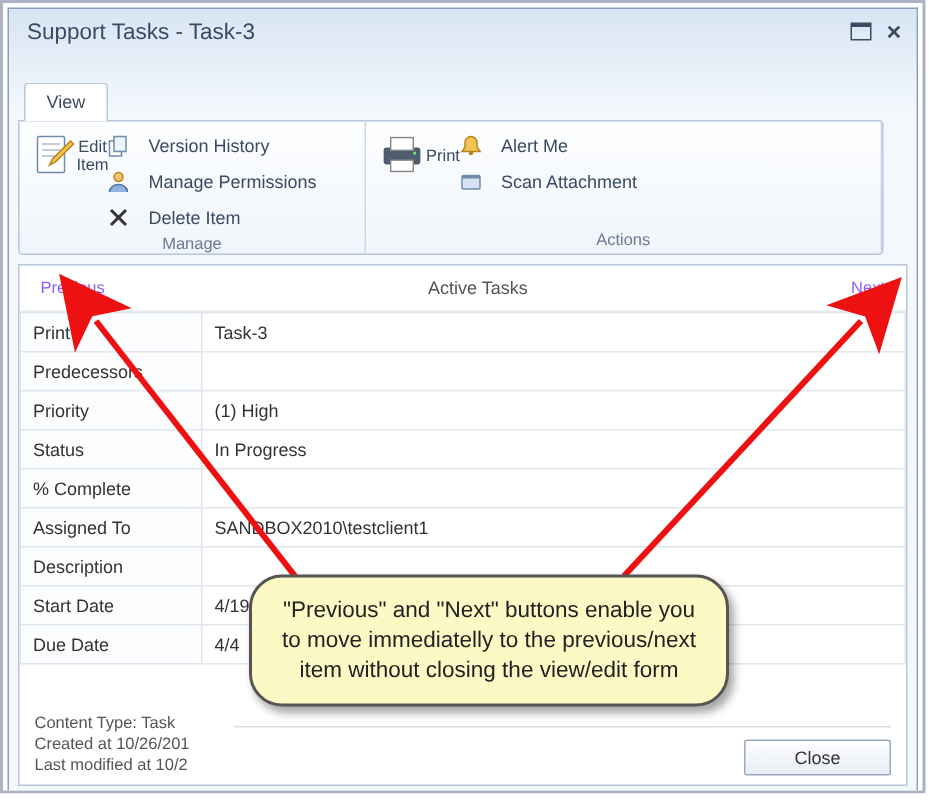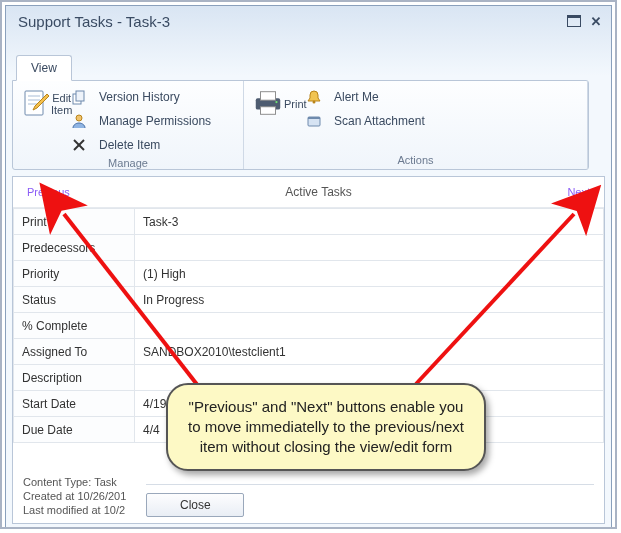--- a/index.html
+++ b/index.html
@@ -30,23 +30,23 @@
   
   .body{margin:6px 6px 0 6px;border:1px solid #b9c6d8;background:#fff;position:relative;height:348px;box-sizing:border-box}
   .navrow{display:flex;align-items:center;padding:8px 14px;border-bottom:1px solid #e6eaef}
   .navlink{color:#8b5cf6;cursor:pointer;font-size:11px}
   .navcenter{flex:1;text-align:center;color:#555}
   table.props{border-collapse:collapse;width:100%;table-layout:fixed}
   table.props td{border:1px solid #e1e6ec;padding:5px 8px;font-size:12px;vertical-align:middle;height:15px}
   table.props td.k{width:104px;color:#333;background:#fcfdfe}
   table.props td.v{color:#333}
   .assigned{color:#0b63a8}
-  .footer{position:absolute;left:10px;right:10px;bottom:6px;display:flex;align-items:flex-end;}
+  .footer{position:absolute;left:10px;right:10px;bottom:6px;display:flex;align-items:flex-end;gap:10px}
   .meta{font-size:11px;color:#555;line-height:14px}
-  .close-row{flex:1;border-top:1px solid #d6dde6;display:flex;padding-top:8px;margin-left:20px}
+  .close-row{flex:1;border-top:1px solid #d6dde6;display:flex;justify-content:flex-end;padding-top:8px;margin-left:20px}
   .btn{min-width:96px;height:22px;border:1px solid #9aa8bb;background:linear-gradient(#fdfdfe,#e9eef5);border-radius:2px;cursor:pointer;font-size:12px;color:#333;display:flex;align-items:center;justify-content:center}
   
   .overlay{position:absolute;inset:0;pointer-events:none}
   .bubble{position:absolute;left:160px;top:377px;width:320px;padding:12px 18px;background:#fdf9c5;border:2px solid #555;border-radius:22px;box-shadow:3px 4px 6px rgba(0,0,0,.35);color:#222;font-size:15px;text-align:center;line-height:20px;box-sizing:border-box}
   svg.arrows{position:absolute;inset:0}
 </style>
 </head>
 <body>
 
 <div class="outer">

